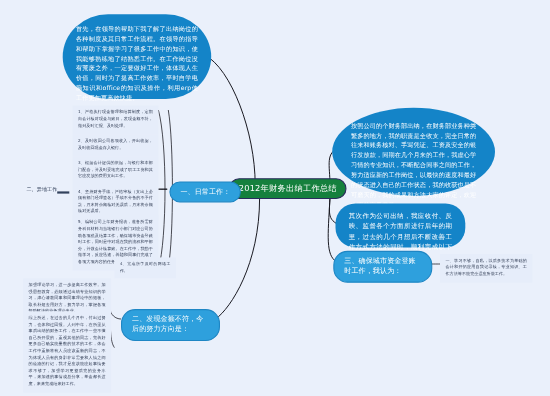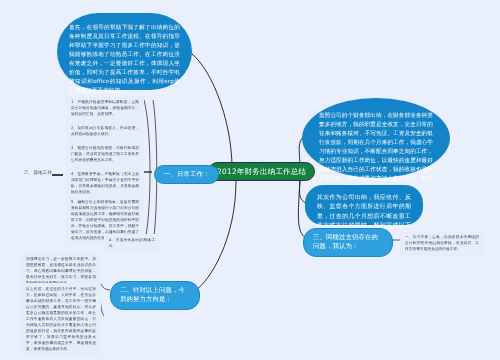--- a/index.html
+++ b/index.html
@@ -124,25 +124,25 @@
 
   <div class="node root" style="left:208px;top:162px;">
     <span>2012年财务出纳工作总结</span>
   </div>
 
   <div class="node branch" style="left:154px;top:165px;">
     <span>一、日常工作：</span>
   </div>
 
   <div class="node branch" style="left:110px;top:281px;width:90px;">
-    <span>二、针对以上问题，今后的努力方向是：</span>
+    <span>二、发现金额不符，今后的努力方向是：</span>
   </div>
 
   <div class="node branch" style="left:303px;top:228px;width:90px;">
-    <span>三、回顾过去仍存在的问题，我认为：</span>
+    <span>三、确保城市资金登账时工作，我认为：</span>
   </div>
 
   <div class="note" style="left:66px;top:96px;width:78px;">
     <span>1、严格执行现金管理和结算制度，定期向会计核对现金与账目，发现金额不符，做到及时汇报、及时处理。</span>
   </div>
 
   <div class="note" style="left:66px;top:122px;width:78px;">
     <span>2、及时收回公司各项收入，开出收据，及时收回现金存入银行。</span>
   </div>
 

